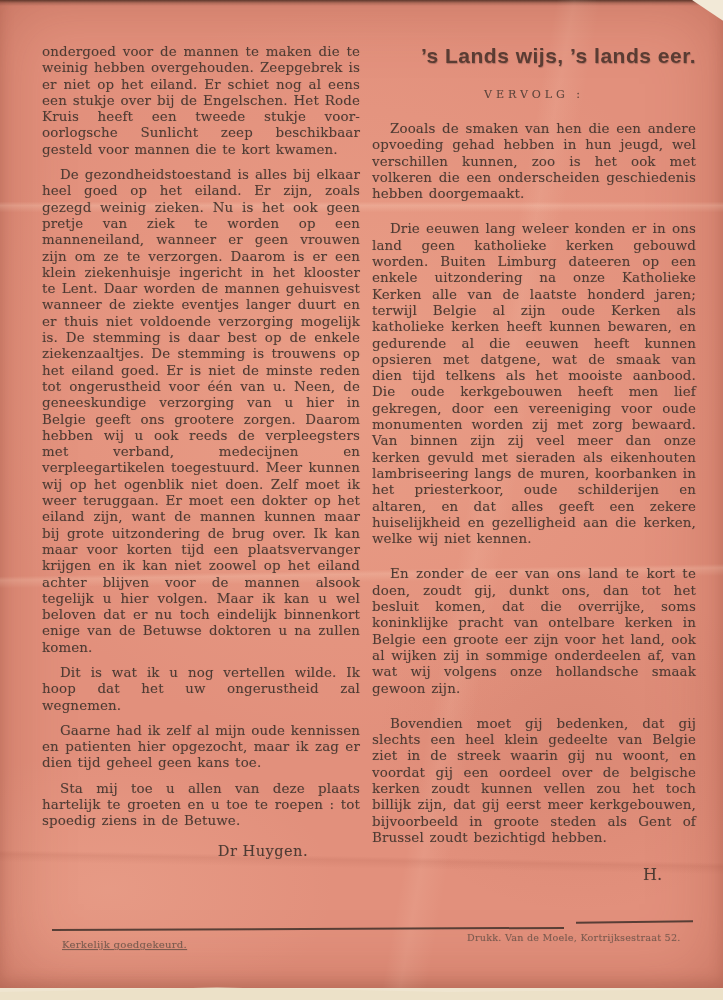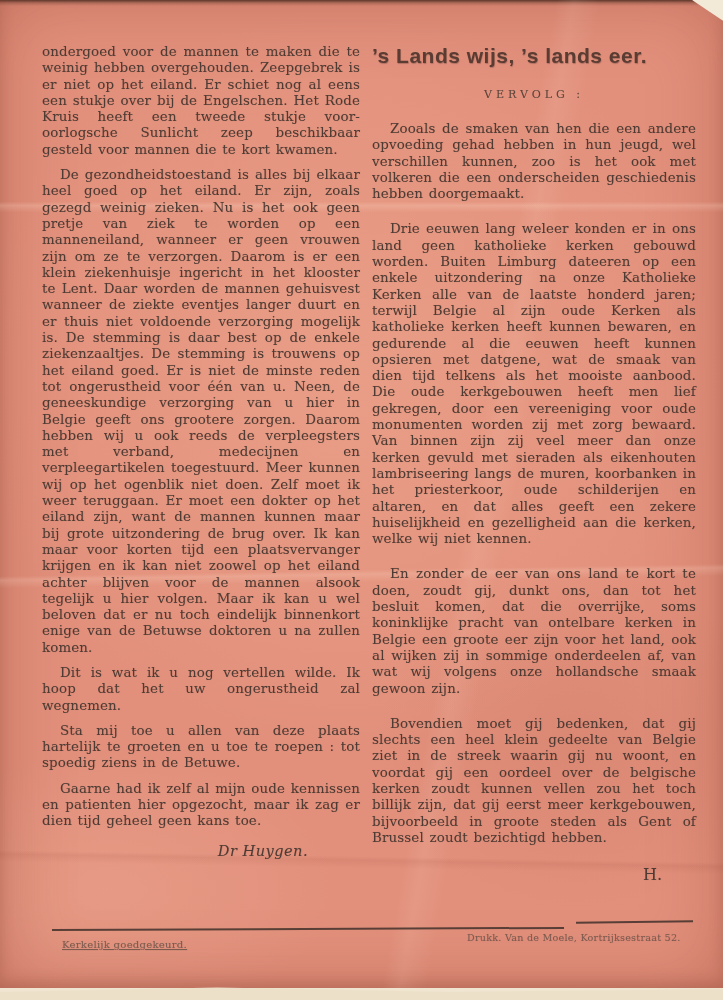--- a/index.html
+++ b/index.html
@@ -42,33 +42,32 @@
   .body-text p {
     margin:0 0 9px 0; text-indent:18px;
     font-size:13.3px; line-height:16.3px; text-align:justify;
     color:#4e3b33; letter-spacing:.2px; word-spacing:1.2px;
     text-shadow:.4px .4px .7px rgba(78,59,51,.28);
   }
   .col-right .body-text p { margin-bottom:19px; }
   .no-indent { text-indent:0 !important; }
   .title {
     font-family:"Liberation Sans", sans-serif; font-weight:bold;
-    font-size:21px; color:#5a3c33; text-align:left; letter-spacing:.5px;
+    font-size:21px; color:#5a3c33; text-align:right; letter-spacing:.5px;
     margin-top:10px; text-shadow:.5px .5px .8px rgba(90,60,51,.35);
   }
   .subtitle {
     text-align:center; font-size:11px; letter-spacing:4px; color:#5f463d;
     margin-top:20px; margin-bottom:20px;
     text-shadow:.3px .3px .6px rgba(95,70,61,.3);
   }
   .sig-left {
     text-align:right; padding-right:52px; font-size:14.5px; color:#4e3b33;
     margin-top:13px; letter-spacing:.5px;
     text-shadow:.4px .4px .7px rgba(78,59,51,.3);
-    font-style:italic;
   }
   .sig-right {
     text-align:right; padding-right:34px; font-size:16px; color:#4e3b33;
     margin-top:12px; text-shadow:.4px .4px .7px rgba(78,59,51,.3);
   }
   .rule { position:absolute; height:2px; background:#44332c; opacity:.88; }
   .rule-left  { left:52px; top:928px; width:512px; transform:rotate(-.25deg); }
   .rule-right { left:576px; top:921px; width:117px; transform:rotate(-.8deg); }
   .footer-note {
     position:absolute; font-size:10px; color:#6b5248; opacity:.85;
@@ -83,22 +82,22 @@
 <div class="paper"></div>
 <div class="creases"></div>
 <div class="corner-tr"></div>
 <div class="scan-bottom"></div>
 
 <div class="col col-left">
   <div class="body-text">
     <p class="no-indent">ondergoed voor de mannen te maken die te weinig hebben overgehouden. Zeepgebrek is er niet op het eiland. Er schiet nog al eens een stukje over bij de Engelschen. Het Rode Kruis heeft een tweede stukje voor-oorlogsche Sunlicht zeep beschikbaar gesteld voor mannen die te kort kwamen.</p>
     <p>De gezondheidstoestand is alles bij elkaar heel goed op het eiland. Er zijn, zoals gezegd weinig zieken. Nu is het ook geen pretje van ziek te worden op een manneneiland, wanneer er geen vrouwen zijn om ze te verzorgen. Daarom is er een klein ziekenhuisje ingericht in het klooster te Lent. Daar worden de mannen gehuisvest wanneer de ziekte eventjes langer duurt en er thuis niet voldoende verzorging mogelijk is. De stemming is daar best op de enkele ziekenzaaltjes. De stemming is trouwens op het eiland goed. Er is niet de minste reden tot ongerustheid voor één van u. Neen, de geneeskundige verzorging van u hier in Belgie geeft ons grootere zorgen. Daarom hebben wij u ook reeds de verpleegsters met verband, medecijnen en verpleegartikelen toegestuurd. Meer kunnen wij op het ogenblik niet doen. Zelf moet ik weer teruggaan. Er moet een dokter op het eiland zijn, want de mannen kunnen maar bij grote uitzondering de brug over. Ik kan maar voor korten tijd een plaatsvervanger krijgen en ik kan niet zoowel op het eiland achter blijven voor de mannen alsook tegelijk u hier volgen. Maar ik kan u wel beloven dat er nu toch eindelijk binnenkort enige van de Betuwse doktoren u na zullen komen.</p>
     <p>Dit is wat ik u nog vertellen wilde. Ik hoop dat het uw ongerustheid zal wegnemen.</p>
+    <p>Gaarne had ik zelf al mijn oude kennissen en patienten hier opgezocht, maar ik zag er dien tijd geheel geen kans toe.</p>
     <p>Sta mij toe u allen van deze plaats hartelijk te groeten en u toe te roepen : tot spoedig ziens in de Betuwe.</p>
-    <p>Gaarne had ik zelf al mijn oude kennissen en patienten hier opgezocht, maar ik zag er dien tijd geheel geen kans toe.</p>
   </div>
   <div class="sig-left">Dr Huygen.</div>
 </div>
 
 <div class="col col-right">
   <div class="title">’s Lands wijs, ’s lands eer.</div>
   <div class="subtitle">VERVOLG :</div>
   <div class="body-text">
     <p>Zooals de smaken van hen die een andere opvoeding gehad hebben in hun jeugd, wel verschillen kunnen, zoo is het ook met volkeren die een onderscheiden geschiedenis hebben doorgemaakt.</p>
     <p>Drie eeuwen lang weleer konden er in ons land geen katholieke kerken gebouwd worden. Buiten Limburg dateeren op een enkele uitzondering na onze Katholieke Kerken alle van de laatste honderd jaren; terwijl Belgie al zijn oude Kerken als katholieke kerken heeft kunnen bewaren, en gedurende al die eeuwen heeft kunnen opsieren met datgene, wat de smaak van dien tijd telkens als het mooiste aanbood. Die oude kerkgebouwen heeft men lief gekregen, door een vereeniging voor oude monumenten worden zij met zorg bewaard. Van binnen zijn zij veel meer dan onze kerken gevuld met sieraden als eikenhouten lambriseering langs de muren, koorbanken in het priesterkoor, oude schilderijen en altaren, en dat alles geeft een zekere huiselijkheid en gezelligheid aan die kerken, welke wij niet kennen.</p>

